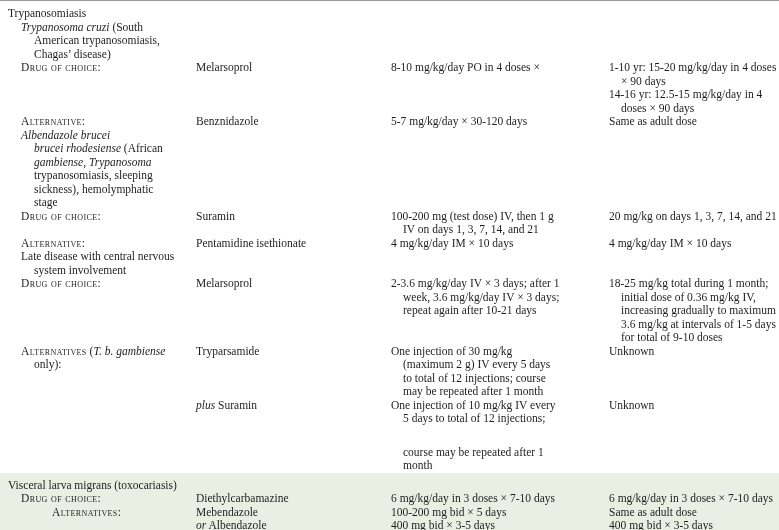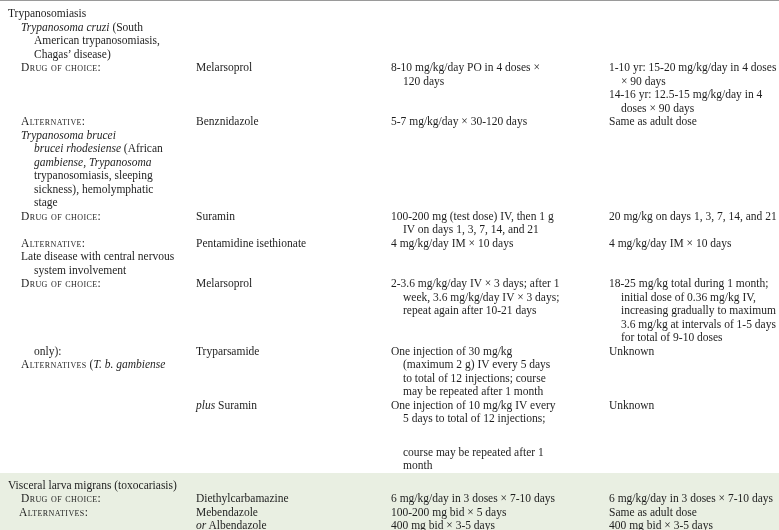--- a/index.html
+++ b/index.html
@@ -65,21 +65,20 @@
   </div>
         <div class="row">
     <div class="cell c0">
             <div class="ln" style="padding-left: 21px;"><span class="sc">Drug of choice:</span></div>
           </div>
     <div class="cell c1">
             <div class="ln" style="padding-left: 0px;"><span>Melarsoprol</span></div>
           </div>
     <div class="cell c2">
             <div class="ln" style="padding-left: 0px;"><span>8-10 mg/kg/day PO in 4 doses ×</span></div>
-            <div class="ln" style="padding-left: 12px;"><span>120 days</span></div>
           </div>
     <div class="cell c3">
             <div class="ln" style="padding-left: 0px;"><span>1-10 yr: 15-20 mg/kg/day in 4 doses</span></div>
             <div class="ln" style="padding-left: 12px;"><span>× 90 days</span></div>
             <div class="ln" style="padding-left: 0px;"><span>14-16 yr: 12.5-15 mg/kg/day in 4</span></div>
             <div class="ln" style="padding-left: 12px;"><span>doses × 90 days</span></div>
           </div>
   </div>
         <div class="row">
     <div class="cell c0">
@@ -90,21 +89,21 @@
           </div>
     <div class="cell c2">
             <div class="ln" style="padding-left: 0px;"><span>5-7 mg/kg/day × 30-120 days</span></div>
           </div>
     <div class="cell c3">
             <div class="ln" style="padding-left: 0px;"><span>Same as adult dose</span></div>
           </div>
   </div>
         <div class="row">
     <div class="cell c0">
-            <div class="ln" style="padding-left: 21px;"><span class="it">Trypanosoma brucei</span></div>
+            <div class="ln" style="padding-left: 21px;"><span class="it">Albendazole brucei</span></div>
             <div class="ln" style="padding-left: 34px;"><span class="it">brucei rhodesiense</span><span> (African</span></div>
             <div class="ln" style="padding-left: 34px;"><span class="it">gambiense, Trypanosoma</span></div>
             <div class="ln" style="padding-left: 34px;"><span>trypanosomiasis, sleeping</span></div>
             <div class="ln" style="padding-left: 34px;"><span>sickness), hemolymphatic</span></div>
             <div class="ln" style="padding-left: 34px;"><span>stage</span></div>
           </div>
     <div class="cell c1"></div>
     <div class="cell c2"></div>
     <div class="cell c3"></div>
   </div>
@@ -161,22 +160,22 @@
     <div class="cell c3">
             <div class="ln" style="padding-left: 0px;"><span>18-25 mg/kg total during 1 month;</span></div>
             <div class="ln" style="padding-left: 12px;"><span>initial dose of 0.36 mg/kg IV,</span></div>
             <div class="ln" style="padding-left: 12px;"><span>increasing gradually to maximum</span></div>
             <div class="ln" style="padding-left: 12px;"><span>3.6 mg/kg at intervals of 1-5 days</span></div>
             <div class="ln" style="padding-left: 12px;"><span>for total of 9-10 doses</span></div>
           </div>
   </div>
         <div class="row">
     <div class="cell c0">
+            <div class="ln" style="padding-left: 21px;"><span class="sc">Alternatives</span><span> (</span><span class="it">T. b. gambiense</span></div>
             <div class="ln" style="padding-left: 34px;"><span>only):</span></div>
-            <div class="ln" style="padding-left: 21px;"><span class="sc">Alternatives</span><span> (</span><span class="it">T. b. gambiense</span></div>
           </div>
     <div class="cell c1">
             <div class="ln" style="padding-left: 0px;"><span>Tryparsamide</span></div>
           </div>
     <div class="cell c2">
             <div class="ln" style="padding-left: 0px;"><span>One injection of 30 mg/kg</span></div>
             <div class="ln" style="padding-left: 12px;"><span>(maximum 2 g) IV every 5 days</span></div>
             <div class="ln" style="padding-left: 12px;"><span>to total of 12 injections; course</span></div>
             <div class="ln" style="padding-left: 12px;"><span>may be repeated after 1 month</span></div>
           </div>
@@ -218,21 +217,21 @@
           </div>
     <div class="cell c2">
             <div class="ln" style="padding-left: 0px;"><span>6 mg/kg/day in 3 doses × 7-10 days</span></div>
           </div>
     <div class="cell c3">
             <div class="ln" style="padding-left: 0px;"><span>6 mg/kg/day in 3 doses × 7-10 days</span></div>
           </div>
   </div>
         <div class="row">
     <div class="cell c0">
-            <div class="ln" style="padding-left: 19px;"><span class="sc">Alternatives:</span></div>
+            <div class="ln" style="padding-left: 12px; margin-left: 40px;"><span class="sc">Alternatives:</span></div>
           </div>
     <div class="cell c1">
             <div class="ln" style="padding-left: 0px;"><span>Mebendazole</span></div>
             <div class="ln" style="padding-left: 0px;"><span class="it">or</span><span> Albendazole</span></div>
           </div>
     <div class="cell c2">
             <div class="ln" style="padding-left: 0px;"><span>100-200 mg bid × 5 days</span></div>
             <div class="ln" style="padding-left: 0px;"><span>400 mg bid × 3-5 days</span></div>
           </div>
     <div class="cell c3">

